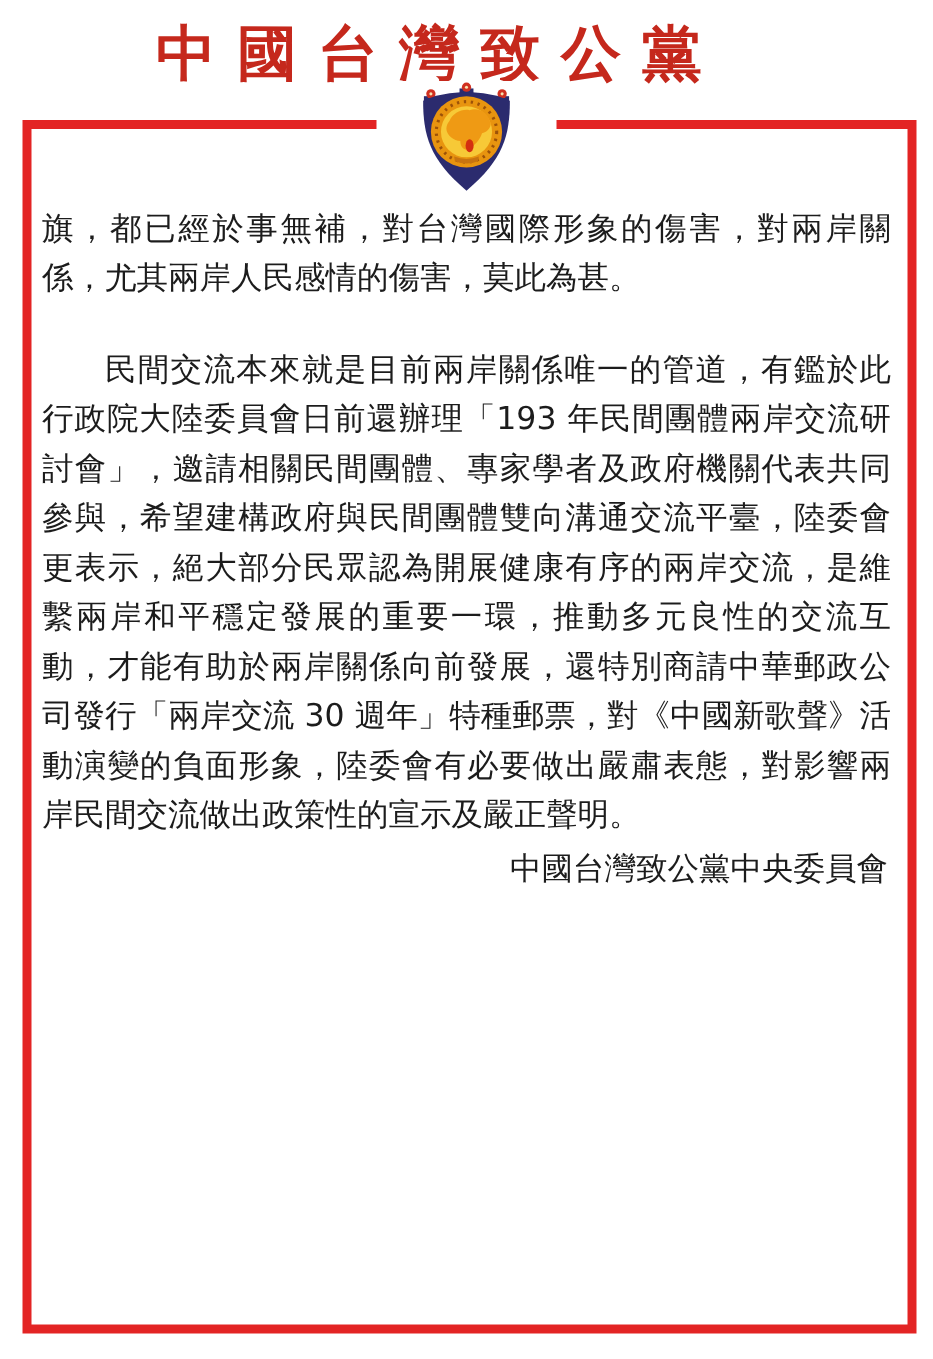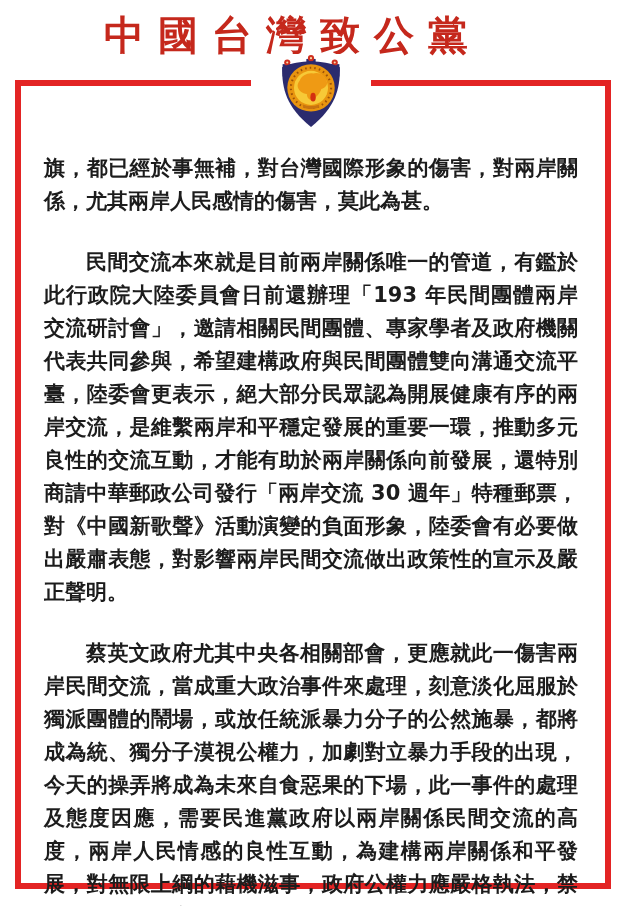--- a/index.html
+++ b/index.html
@@ -48,21 +48,21 @@
     position: absolute;
     left: 28px; top: 136px;
     width: 566px;
     color: #1c1c1c;
     font-size: 21px;
     line-height: 33px;
     text-align: justify;
     text-justify: inter-ideograph;
     z-index: 2;
   }
-  .para { margin: 16px; font-weight: bold; }
+  .para { margin: 0; }
   .para.indent { text-indent: 2em; }
   .para + .para { margin-top: 28px; }
   .signature {
     margin-top: 3px;
     text-align: right;
     padding-right: 2px;
     font-size: 21px;
     line-height: 33px;
   }
 </style>
@@ -103,19 +103,18 @@
                C18,28 19,26 20,25 Z" fill="#ef9a14"></path>
       <ellipse cx="33" cy="41" rx="2.6" ry="4.2" fill="#d42f10"></ellipse>
 
       <path d="M23,48 Q31,51 39,48 L38.5,51 Q31,54 23.5,51 Z" fill="#c87410"></path>
     </svg>
   </div>
 
   <div class="content">
     <p class="para">旗，都已經於事無補，對台灣國際形象的傷害，對兩岸關係，尤其兩岸人民感情的傷害，莫此為甚。</p>
     <p class="para indent">民間交流本來就是目前兩岸關係唯一的管道，有鑑於此行政院大陸委員會日前還辦理「193 年民間團體兩岸交流研討會」，邀請相關民間團體、專家學者及政府機關代表共同參與，希望建構政府與民間團體雙向溝通交流平臺，陸委會更表示，絕大部分民眾認為開展健康有序的兩岸交流，是維繫兩岸和平穩定發展的重要一環，推動多元良性的交流互動，才能有助於兩岸關係向前發展，還特別商請中華郵政公司發行「兩岸交流 30 週年」特種郵票，對《中國新歌聲》活動演變的負面形象，陸委會有必要做出嚴肅表態，對影響兩岸民間交流做出政策性的宣示及嚴正聲明。</p>
-    <p class="para indent">蔡英文政府尤其中央各相關部會，更應就此一傷害兩岸民間交流，當成重大政治事件來處理，刻意淡化屈服於獨派團體的鬧場，或放任統派暴力分子的公然施暴，都將成為統、獨分子漠視公權力，加劇對立暴力手段的出現，今天的操弄將成為未來自食惡果的下場，此一事件的處理及態度因應，需要民進黨政府以兩岸關係民間交流的高度，兩岸人民情感的良性互動，為建構兩岸關係和平發展，對無限上綱的藉機滋事，政府公權力應嚴格執法，禁止類似事件再度發生。</p>
 
     <div class="signature">中國台灣致公黨中央委員會</div>
 
   </div>
 
 </div>
 
 </body></html>

